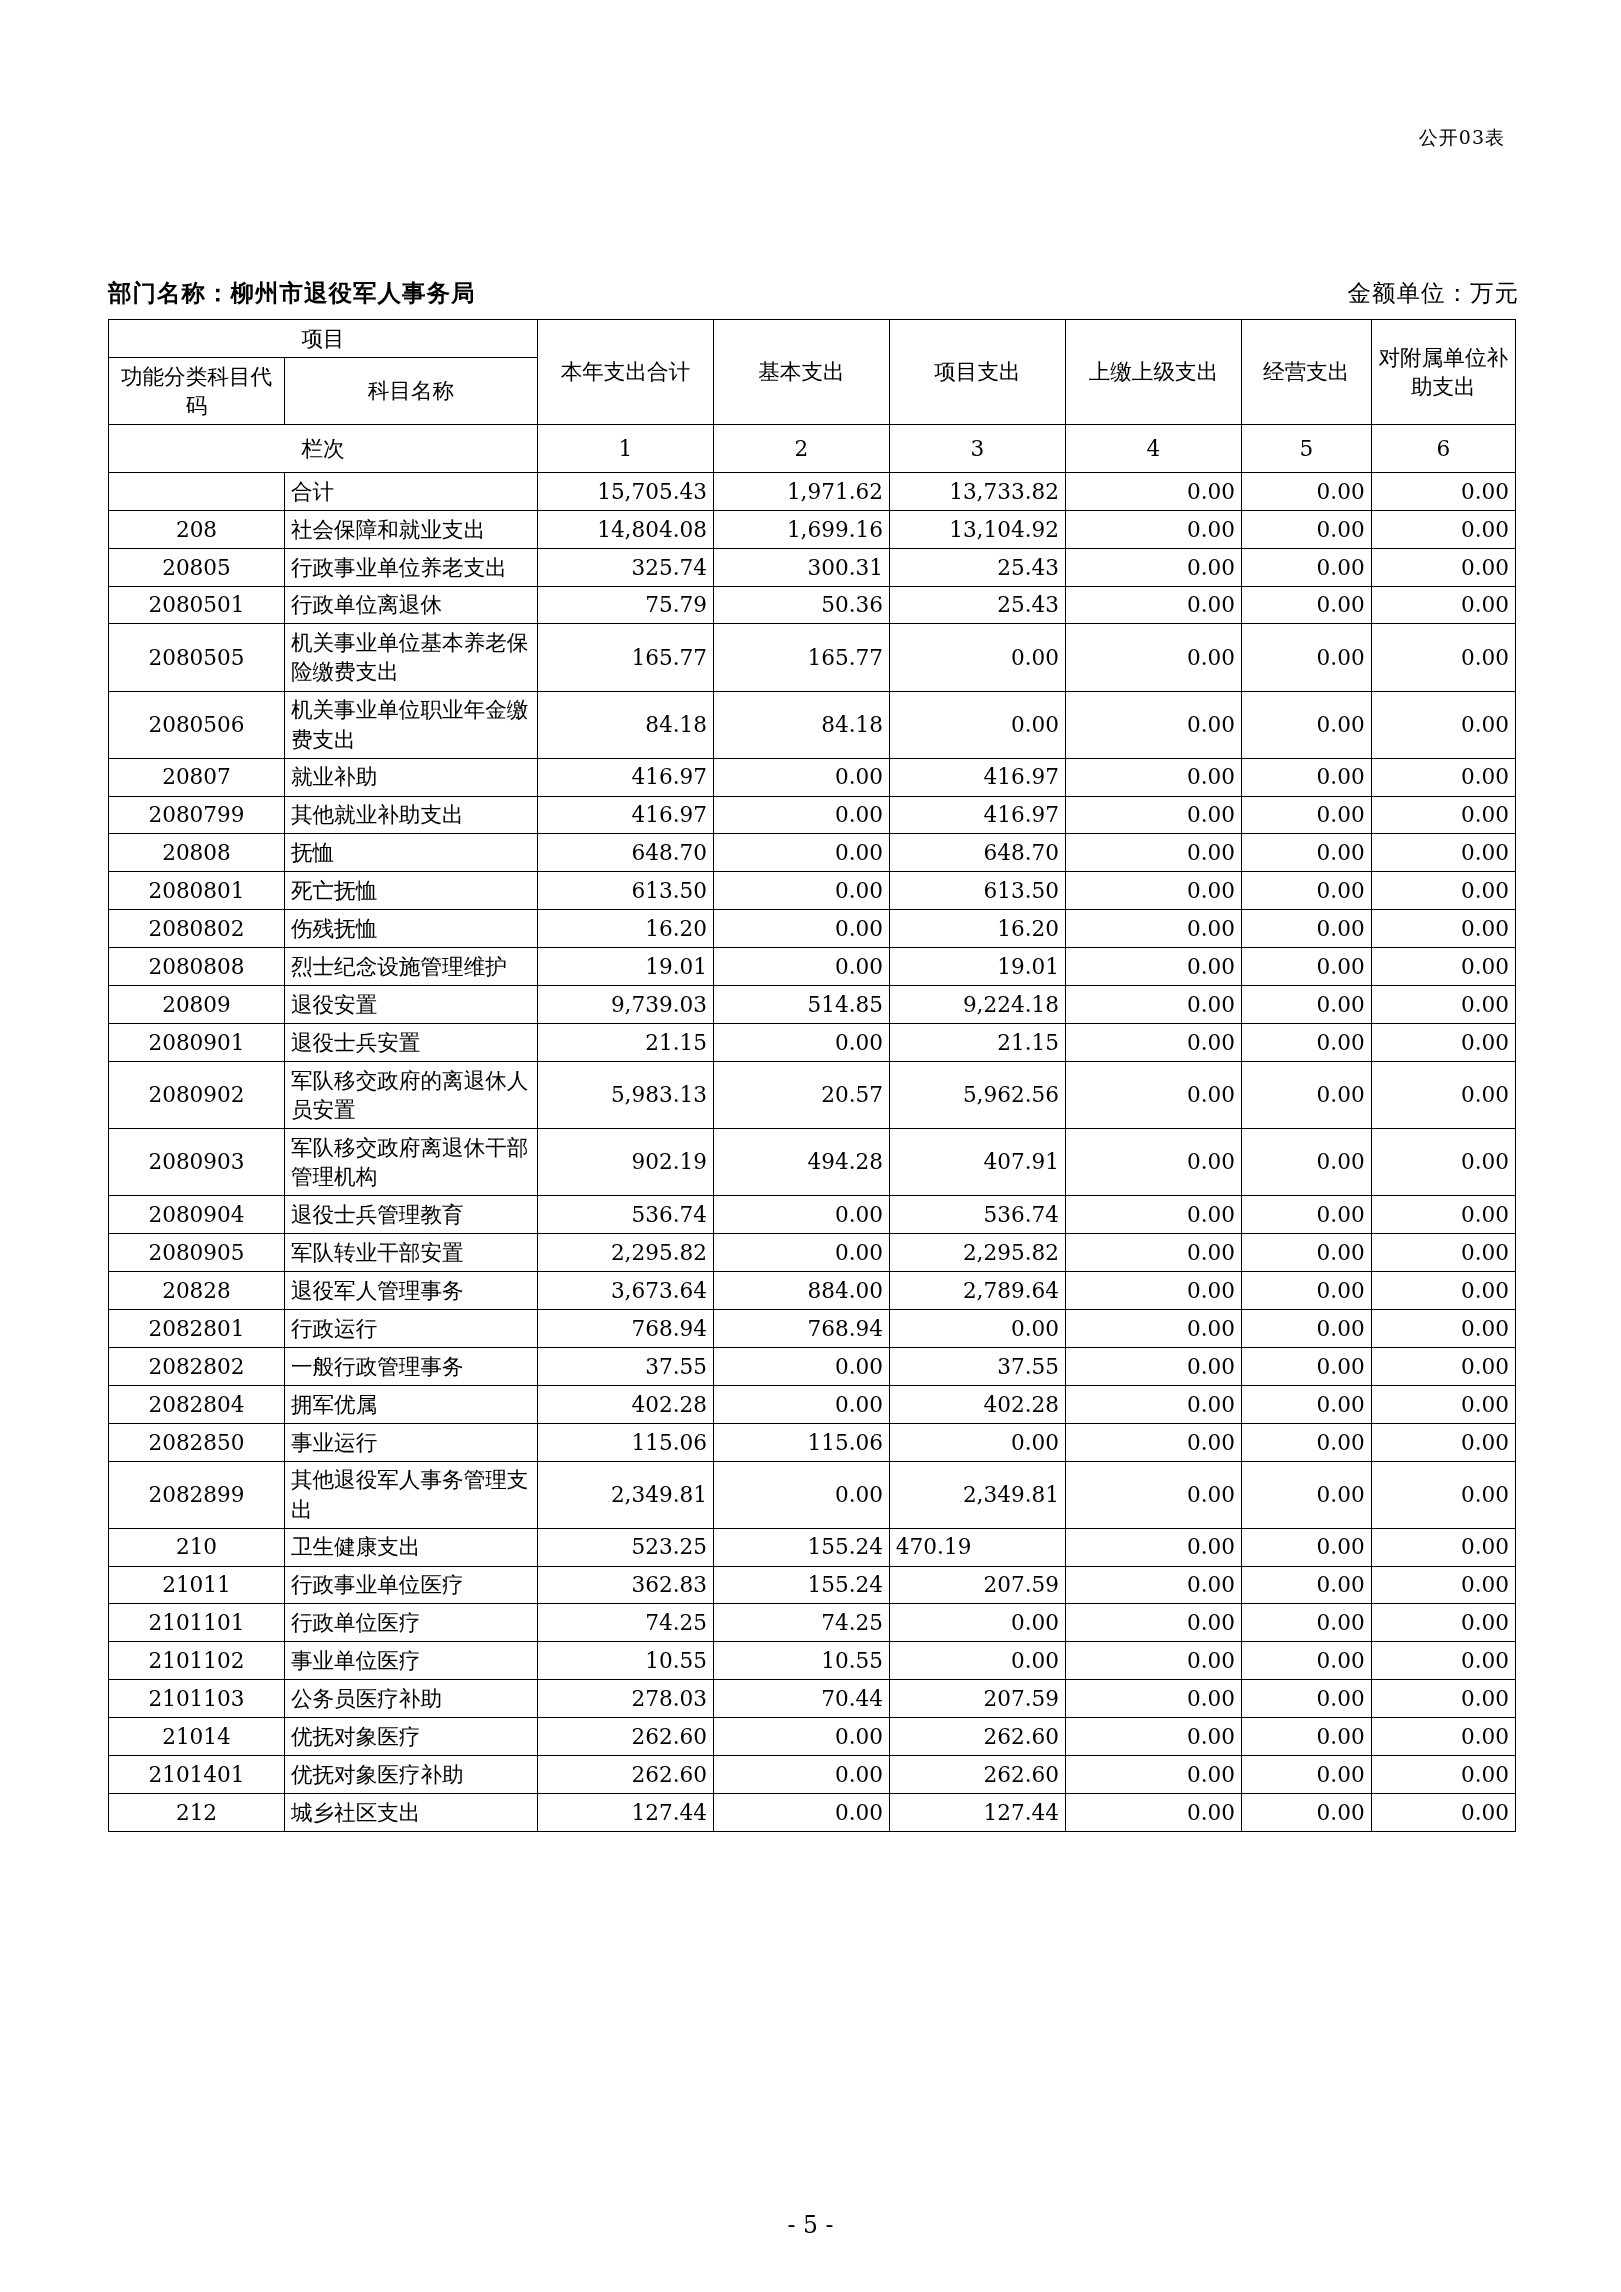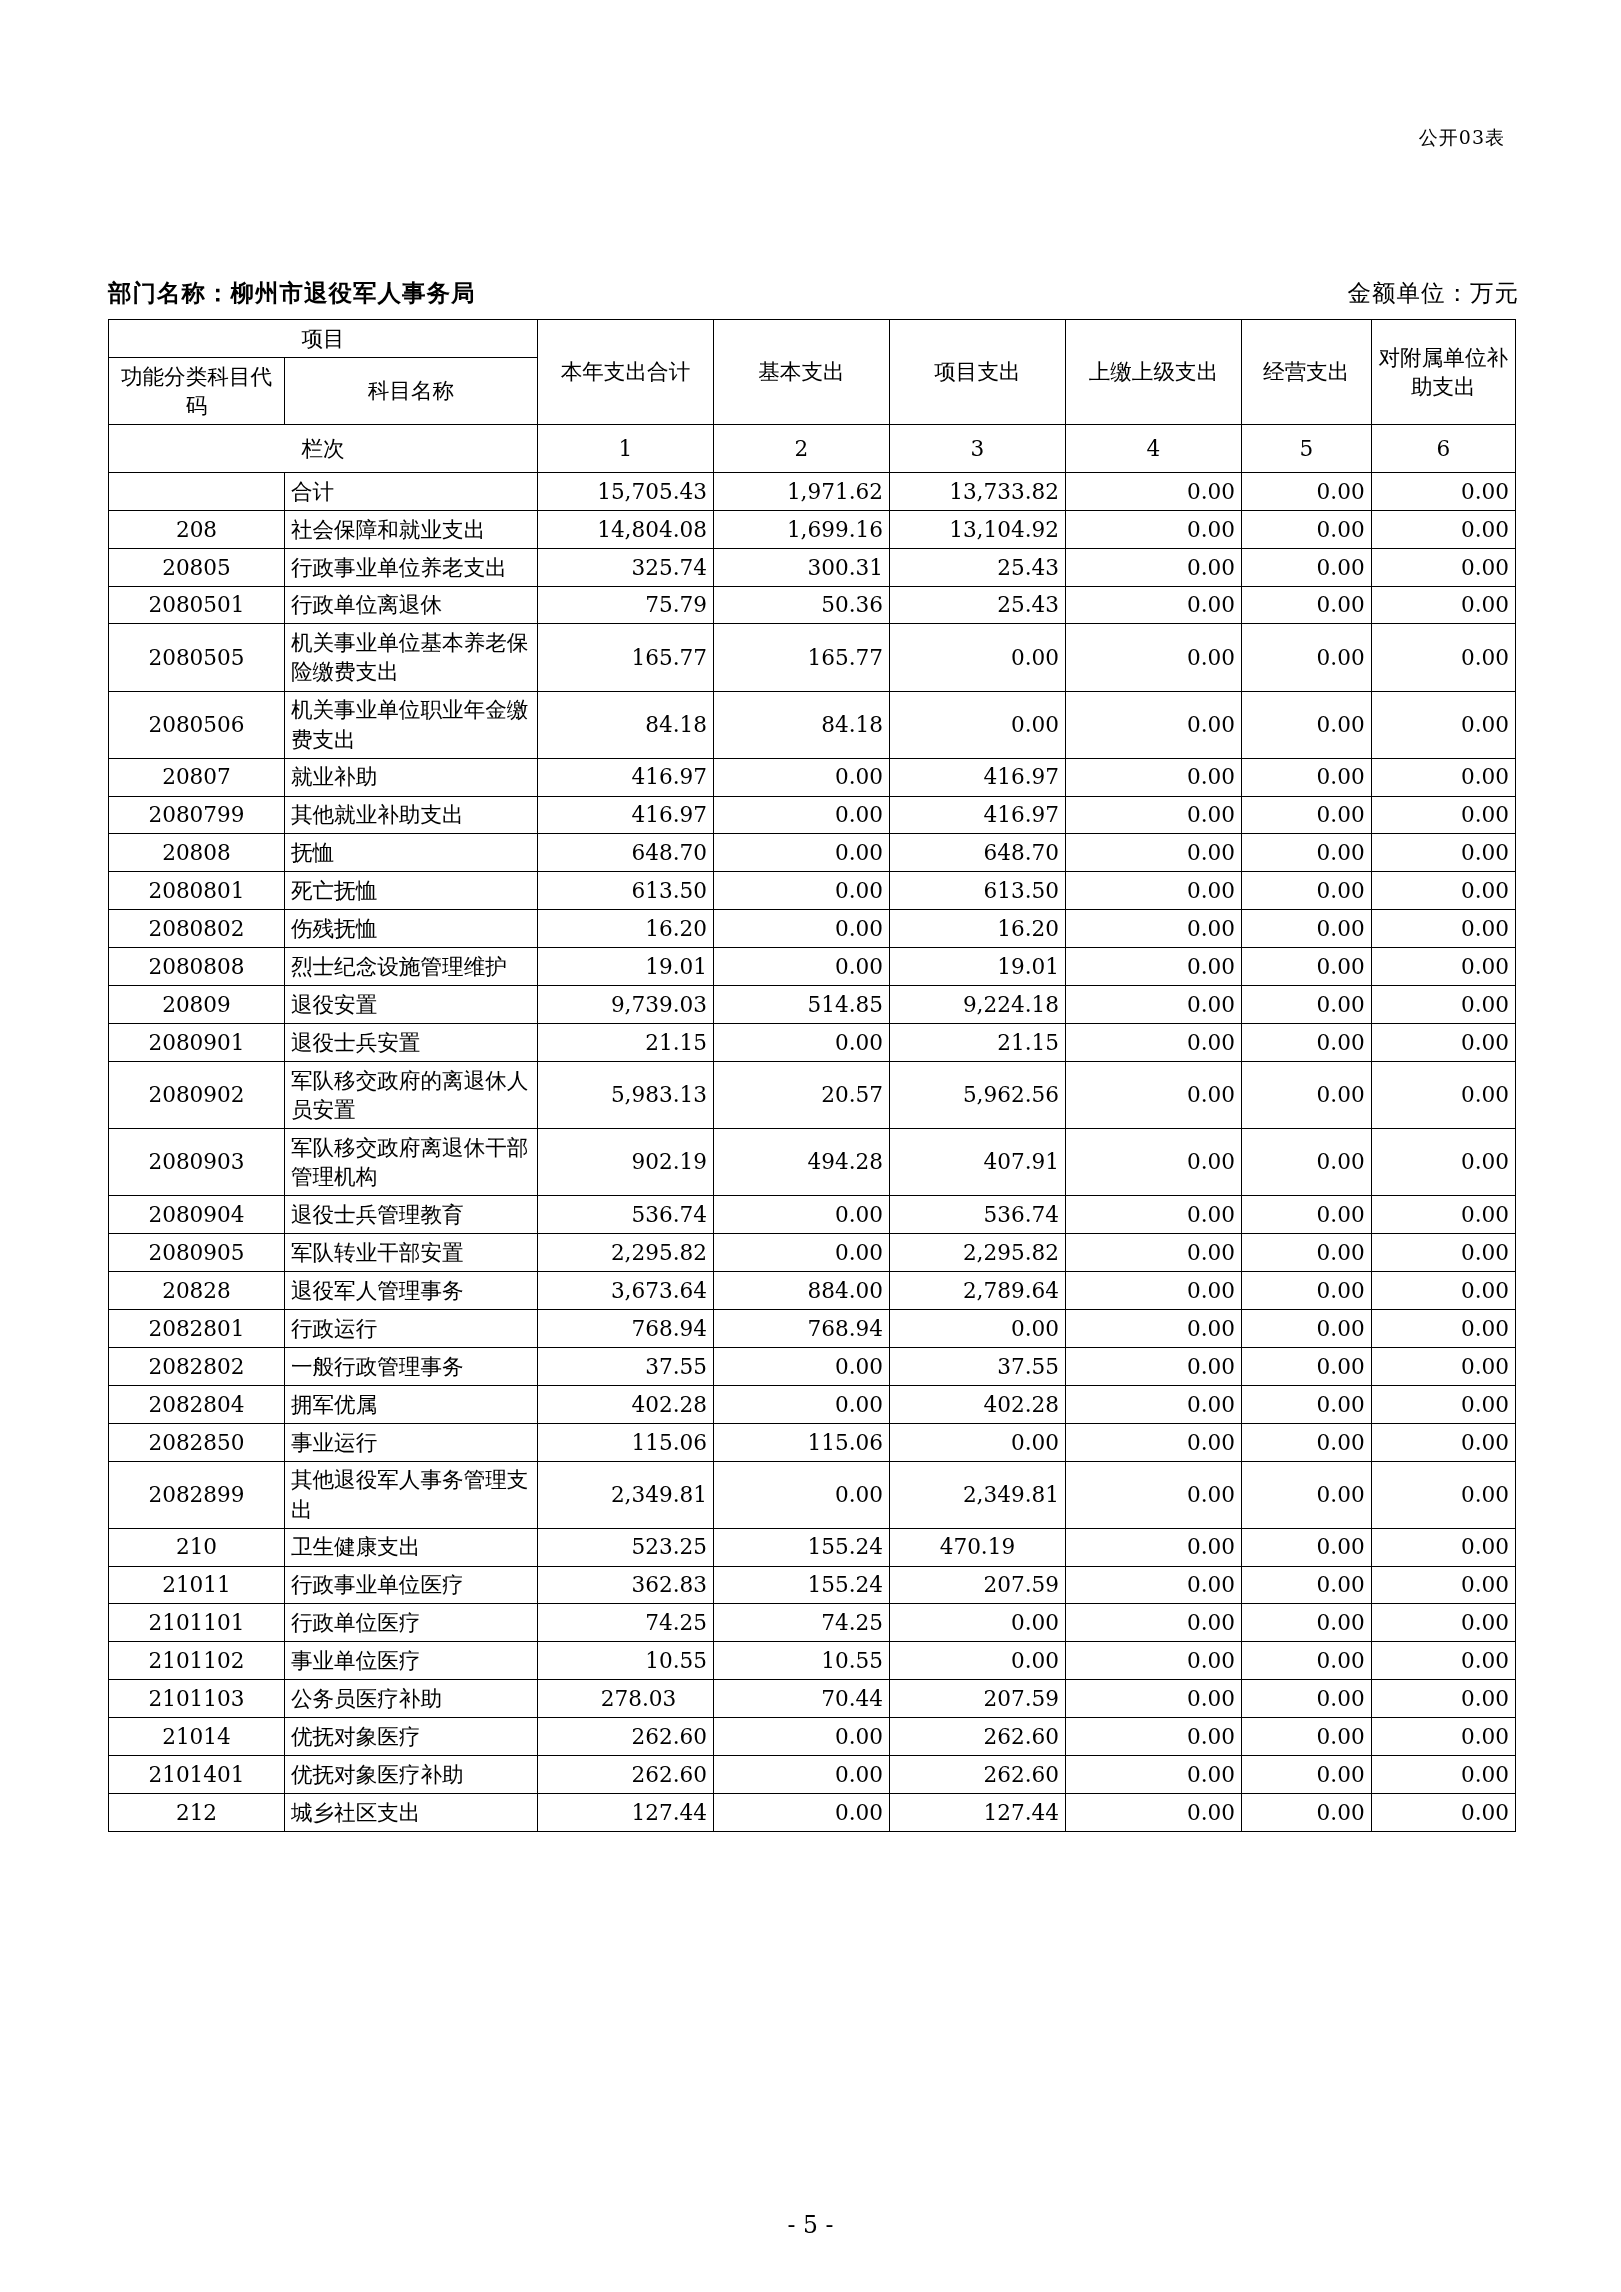--- a/index.html
+++ b/index.html
@@ -377,21 +377,21 @@
           <td class="num c-num" style="text-align: right;">2,349.81</td>
           <td class="num c-num" style="text-align: right;">0.00</td>
           <td class="num c-num5" style="text-align: right;">0.00</td>
           <td class="num c-num6" style="text-align: right;">0.00</td>
         </tr>
         <tr>
           <td class="row-cell-center">210</td>
           <td class="nm">卫生健康支出</td>
           <td class="num c-num" style="text-align: right;">523.25</td>
           <td class="num c-num" style="text-align: right;">155.24</td>
-          <td class="num c-num" style="text-align: center;">470.19</td>
+          <td class="num c-num" style="text-align: left;">470.19</td>
           <td class="num c-num" style="text-align: right;">0.00</td>
           <td class="num c-num5" style="text-align: right;">0.00</td>
           <td class="num c-num6" style="text-align: right;">0.00</td>
         </tr>
         <tr>
           <td class="row-cell-center">21011</td>
           <td class="nm">行政事业单位医疗</td>
           <td class="num c-num" style="text-align: right;">362.83</td>
           <td class="num c-num" style="text-align: right;">155.24</td>
           <td class="num c-num" style="text-align: right;">207.59</td>
@@ -415,21 +415,21 @@
           <td class="num c-num" style="text-align: right;">10.55</td>
           <td class="num c-num" style="text-align: right;">10.55</td>
           <td class="num c-num" style="text-align: right;">0.00</td>
           <td class="num c-num" style="text-align: right;">0.00</td>
           <td class="num c-num5" style="text-align: right;">0.00</td>
           <td class="num c-num6" style="text-align: right;">0.00</td>
         </tr>
         <tr>
           <td class="row-cell-center">2101103</td>
           <td class="nm">公务员医疗补助</td>
-          <td class="num c-num" style="text-align: center; padding-left: 32px;">278.03</td>
+          <td class="num c-num" style="text-align: right; padding-left: 32px;">278.03</td>
           <td class="num c-num" style="text-align: right;">70.44</td>
           <td class="num c-num" style="text-align: right;">207.59</td>
           <td class="num c-num" style="text-align: right;">0.00</td>
           <td class="num c-num5" style="text-align: right;">0.00</td>
           <td class="num c-num6" style="text-align: right;">0.00</td>
         </tr>
         <tr>
           <td class="row-cell-center">21014</td>
           <td class="nm">优抚对象医疗</td>
           <td class="num c-num" style="text-align: right;">262.60</td>

